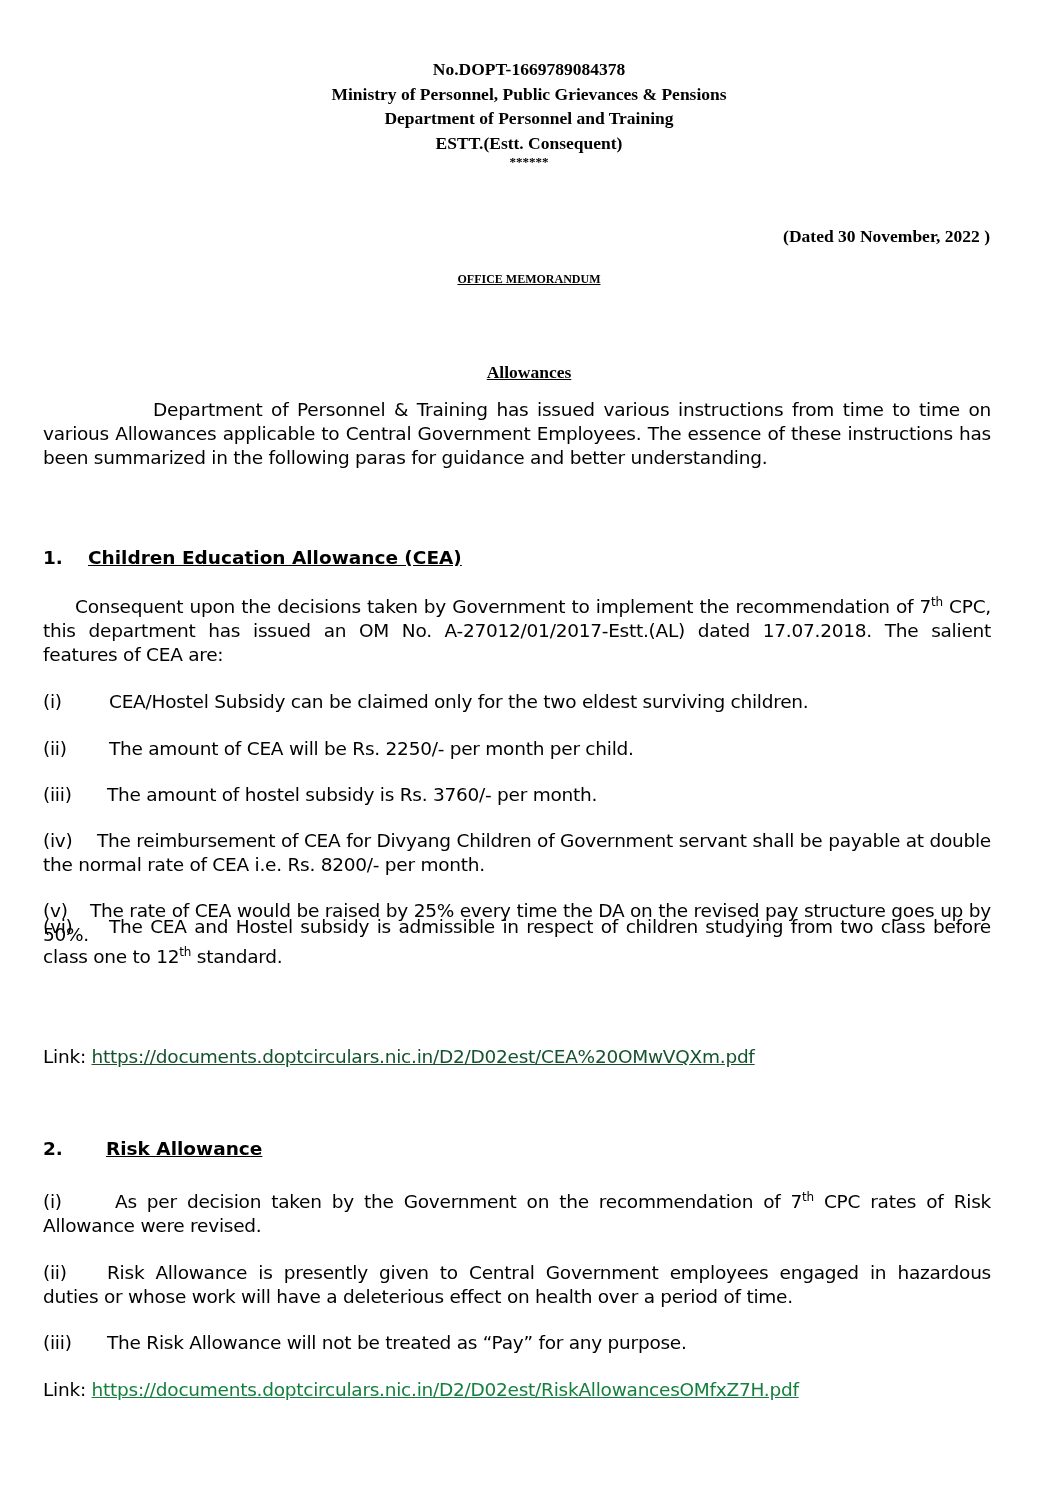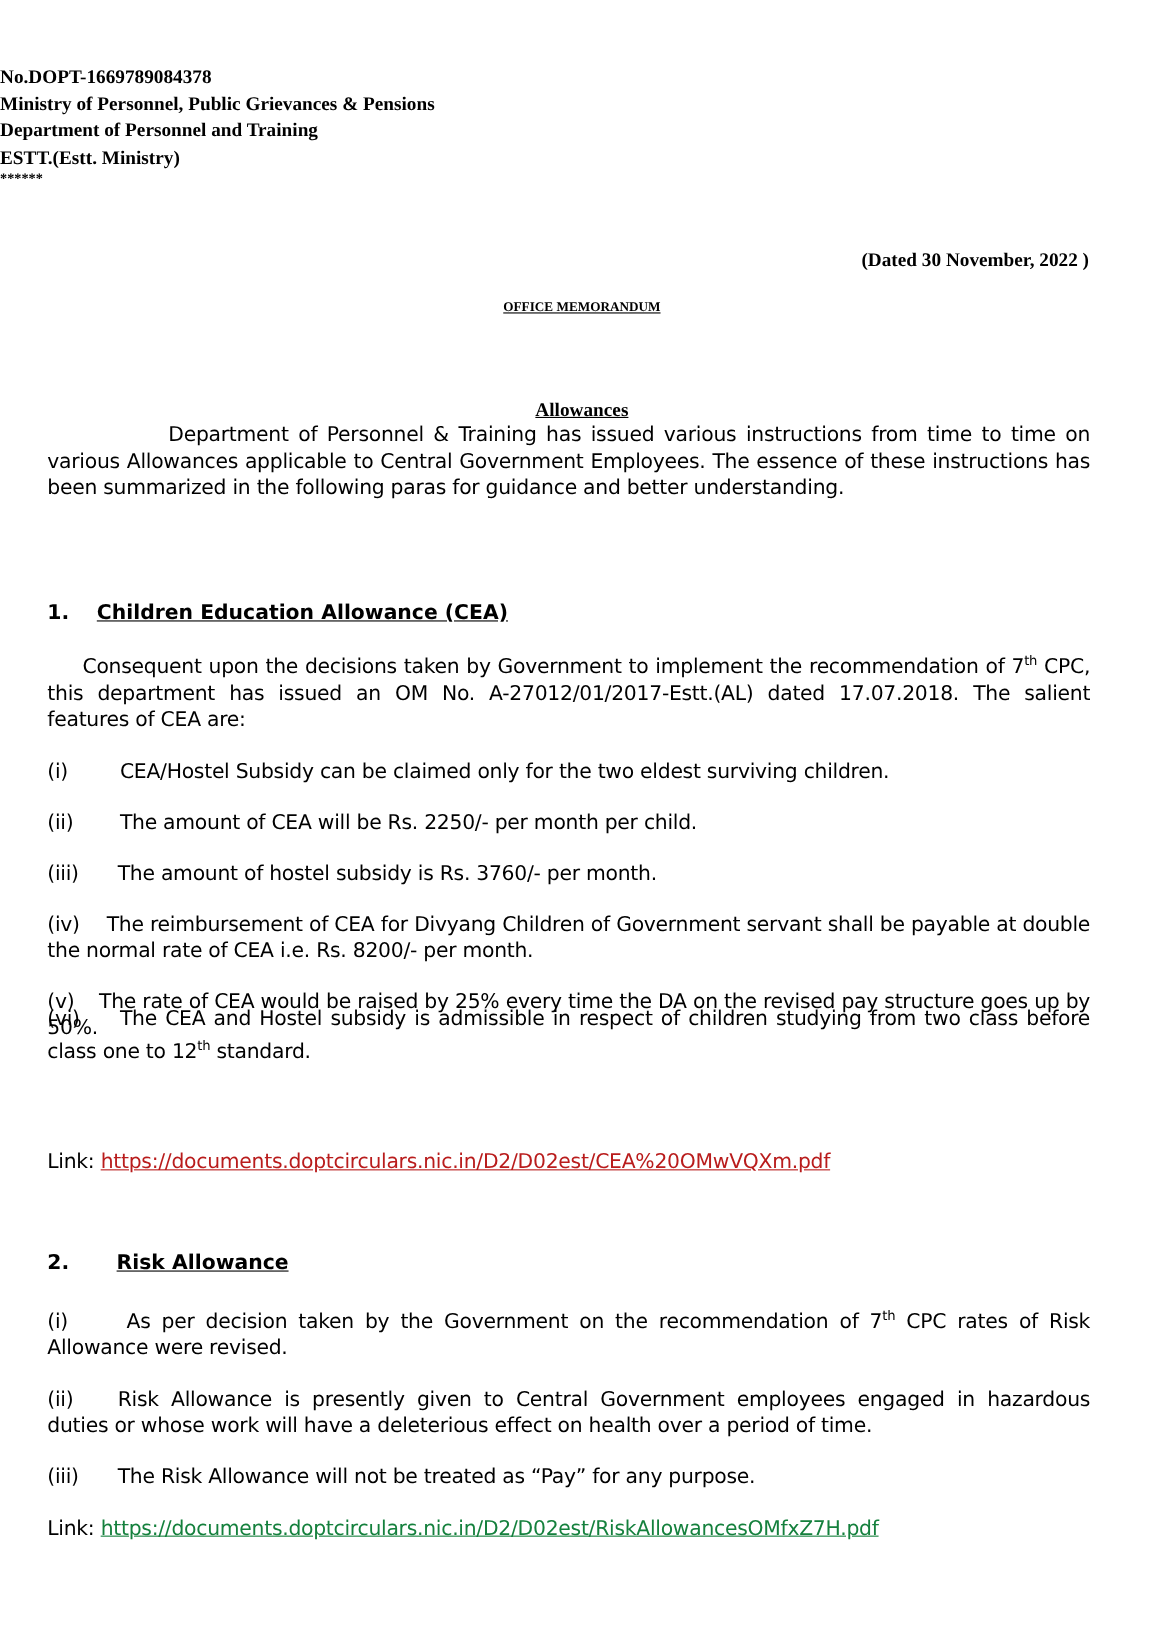--- a/index.html
+++ b/index.html
@@ -1,49 +1,49 @@
 <!DOCTYPE html>
 <html><head>
 <meta charset="utf-8">
 <style>
   html, body { margin:0; padding:0; background:#ffffff; }
   body { width:1058px; height:1497px; position:relative; overflow:hidden; color:#000; }
   .serif { font-family: "Liberation Serif", "DejaVu Serif", serif; }
   .sans { font-family: "DejaVu Sans", "Liberation Sans", sans-serif; }
 
-  .header { position:absolute; top:57px; left:0; width:1058px; text-align:left; font-weight:bold; font-size:17.5px; line-height:24.5px; }
+  .header { position:absolute; top:57px; left:0; width:1058px; text-align:center; font-weight:bold; font-size:17.5px; line-height:24.5px; }
   .header .stars { font-size:13px; line-height:14px; }
   .dated { position:absolute; top:226px; right:68px; font-weight:bold; font-size:17.5px;margin-left:10px; }
   .om-title { position:absolute; top:272px; left:0; width:1058px; text-align:center; font-weight:bold; font-size:12px; text-decoration:underline; }
   .subject { position:absolute; top:362px; left:0; width:1058px; text-align:center; font-weight:bold; font-size:17.5px; text-decoration:underline; }
 
   .para { position:absolute; left:43px; width:948px; font-size:18.5px; line-height:24px; text-align:justify; letter-spacing:-0.25px; }
-  .intro { top:384px; text-indent:110px; }
+  .intro { top:398px; text-indent:110px; }
 
   .sec-head { position:absolute; left:43px; font-weight:bold; font-size:18.5px; }
   .sec-head .num { display:inline-block; }
   .sec-head .title { text-decoration:underline; }
   .sec1 { top:547px; }
   .sec1 .num { width:45px; }
   .sec2 { top:1138px; }
   .sec2 .num { width:63px; }
 
   .item .lbl { display:inline-block; }
   sup { font-size:12px; line-height:0; vertical-align:super; }
-  a.link { color:#b91c1c; text-decoration:underline; }
+  a.link { color:#14532d; text-decoration:underline; }
   a.link.visited { color:#15803d; }
 </style>
 </head>
 <body>
 
 <div class="header serif">
   <div>No.DOPT-1669789084378</div>
   <div>Ministry of Personnel, Public Grievances &amp; Pensions</div>
   <div>Department of Personnel and Training</div>
-  <div>ESTT.(Estt. Ministry)</div>
+  <div>ESTT.(Estt. Consequent)</div>
   <div class="stars">******</div>
 </div>
 
 <div class="dated serif">(Dated 30 November, 2022 )</div>
 <div class="om-title serif">OFFICE MEMORANDUM</div>
 <div class="subject serif">Allowances</div>
 
 <div class="para intro sans">Department of Personnel &amp; Training has issued various instructions from time to time on various Allowances applicable to Central Government Employees.  The essence of these instructions has been summarized in the following paras for guidance and better understanding.</div>
 
 <div class="sec-head sec1 sans">

